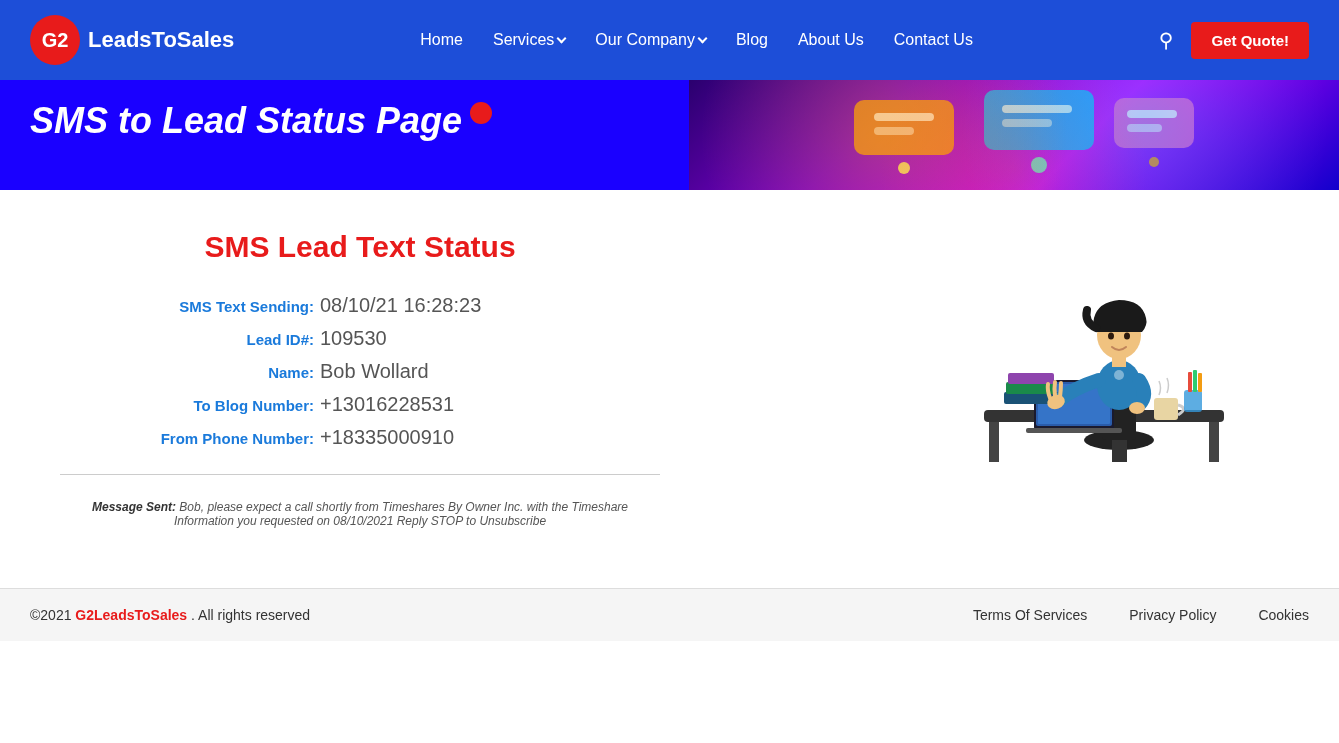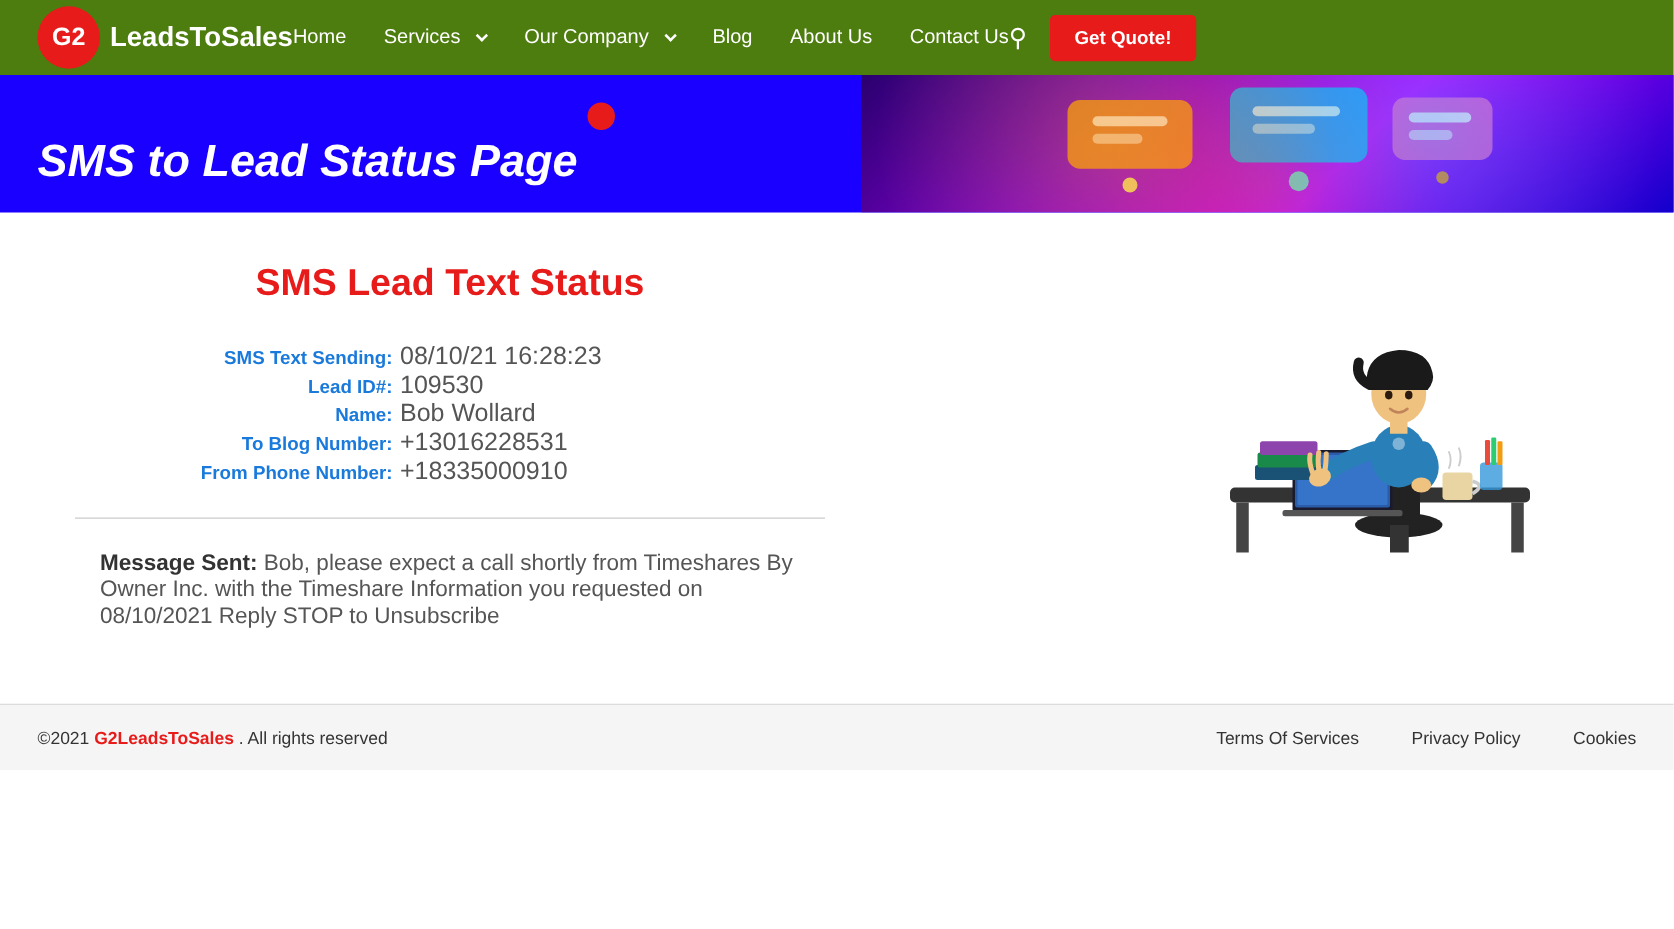--- a/index.html
+++ b/index.html
@@ -1,24 +1,25 @@
 <!DOCTYPE html>
 <html><head>
   <meta charset="utf-8">
   <style>
     * { margin: 0; padding: 0; box-sizing: border-box; }
     body { font-family: Arial, sans-serif; background: #fff; color: #333; min-width: 1339px; }
 
     
     nav {
-      background: #4d7c0f;
-      display: flex;
-      align-items: center;
+      background: #1d4ed8;
+      display: flex;
+      align-items: center;
+      justify-content: space-between;
       padding: 0 30px;
-      height: 60px;
+      height: 80px;
     }
     .nav-logo {
       display: flex;
       align-items: center;
       gap: 8px;
       text-decoration: none;
     }
     .logo-circle {
       width: 50px; height: 50px;
       background: #e81b1b;
@@ -36,21 +37,21 @@
       align-items: center;
       gap: 30px;
       list-style: none;
     }
     .nav-links a {
       color: #fff;
       text-decoration: none;
       font-size: 16px;
     }
     .nav-links .has-dropdown {
-      display: flex; align-items: center; gap: 14px; cursor: pointer;
+      display: flex; align-items: center; gap: 4px; cursor: pointer;
     }
     .nav-right {
       display: flex;
       align-items: center;
       gap: 18px;
     }
     .search-icon {
       color: #fff;
       font-size: 20px;
       cursor: pointer;
@@ -63,21 +64,21 @@
       border-radius: 4px;
       font-size: 15px;
       font-weight: bold;
       cursor: pointer;
     }
 
     
     .hero-banner {
       background: #1a00ff;
       display: flex;
-      align-items: flex-end;
+      align-items: flex-start;
       min-height: 110px;
       position: relative;
       overflow: hidden;
     }
     .hero-text-side {
       flex: 1;
       display: flex;
       align-items: center;
       padding: 20px 30px;
     }
@@ -129,20 +130,21 @@
     .status-title {
       color: #e81b1b;
       font-size: 30px;
       font-weight: bold;
       text-align: center;
       margin-bottom: 30px;
     }
     .status-fields {
       display: flex;
       flex-direction: column;
+      gap: 10px;
       padding-left: 80px;
     }
     .field-row {
       display: flex;
       align-items: baseline;
       gap: 0;
     }
     .field-label {
       color: #1a7adb;
       font-weight: bold;
@@ -154,23 +156,25 @@
     .field-value {
       color: #555;
       font-size: 20px;
     }
     .divider {
       border: none;
       border-top: 1px solid #ccc;
       margin: 25px 0;
     }
     .message-sent-row {
-      font-size: 18px;
+      font-size: 12px;
       color: #555;
+      text-align: center;
       padding: 0 20px;
+      font-style: italic;
     }
     .message-label {
       font-weight: bold;
       color: #333;
     }
 
     
     .illustration-side {
       width: 350px;
       display: flex;

